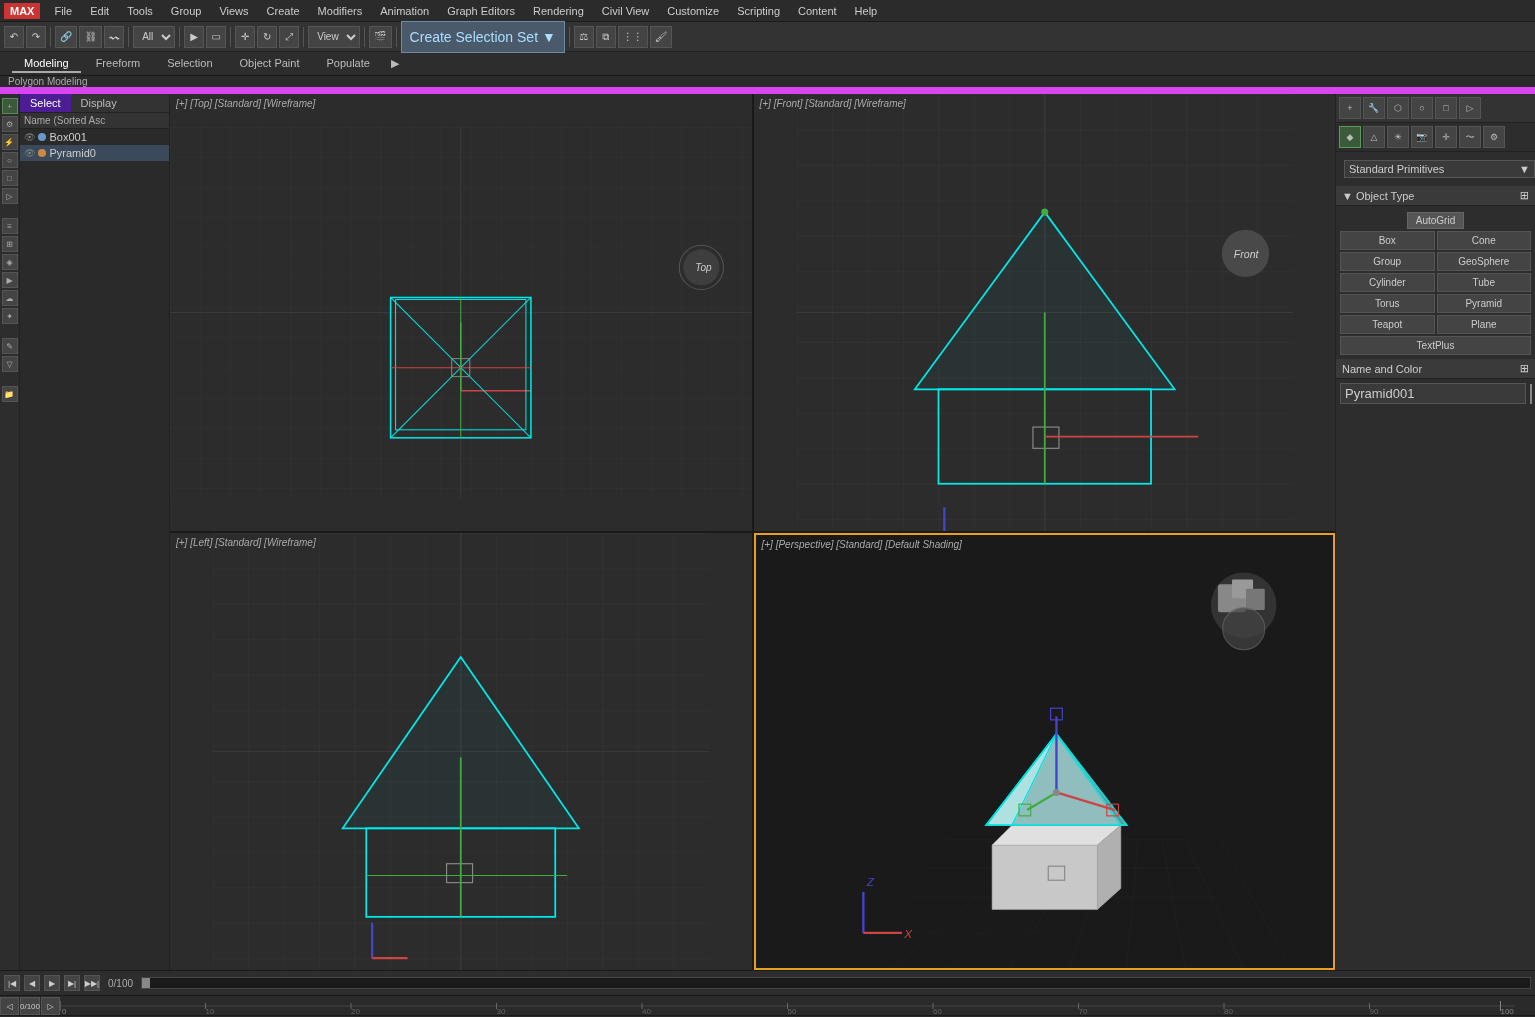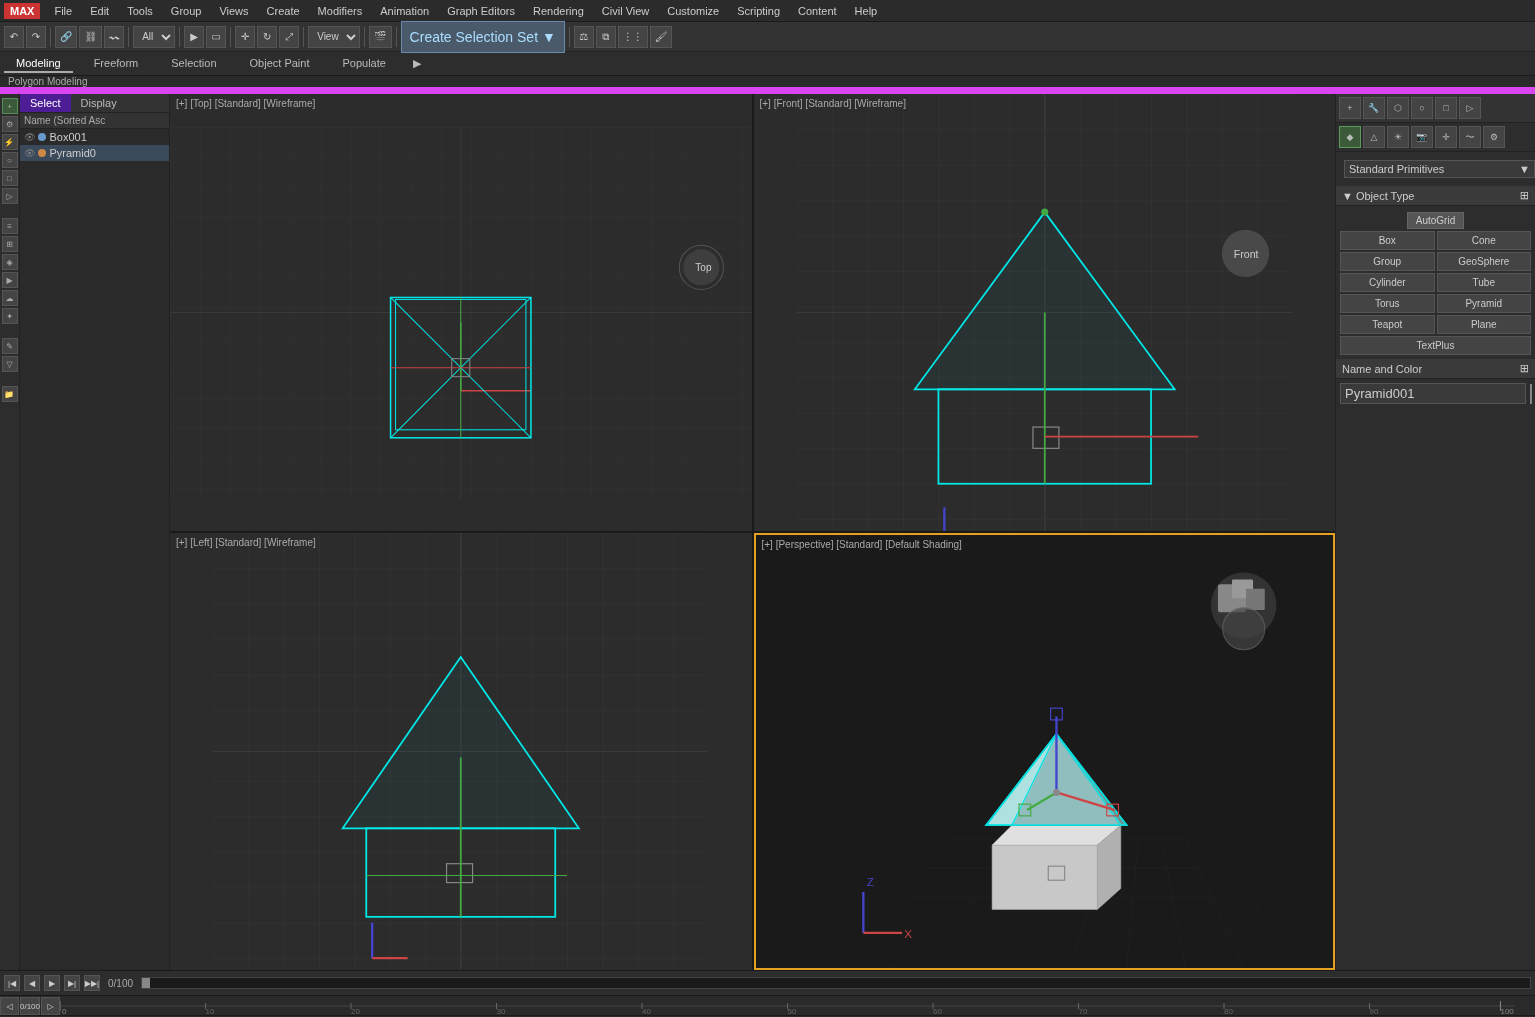--- a/index.html
+++ b/index.html
@@ -11,21 +11,21 @@
     #max-logo { background: #cc3333; color: white; font-weight: bold; padding: 2px 6px; font-size: 11px; margin-right: 4px; }
 
     
     #toolbar { display: flex; align-items: center; background: #333; height: 30px; border-bottom: 1px solid #222; padding: 0 4px; gap: 2px; }
     .tool-btn { background: #444; border: 1px solid #555; color: #ccc; padding: 2px 4px; cursor: pointer; font-size: 10px; min-width: 20px; height: 22px; display: flex; align-items: center; justify-content: center; }
     .tool-sep { width: 1px; background: #555; height: 20px; margin: 0 2px; }
     .tool-dropdown { background: #444; border: 1px solid #555; color: #ccc; padding: 1px 4px; height: 22px; font-size: 10px; cursor: pointer; }
     .create-sel-btn { background: #4a5a6a; border: 1px solid #6a8aaa; color: #aaddff; padding: 2px 8px; height: 32px; font-size: 14px; cursor: pointer; }
 
     
-    #sub-toolbar { display: flex; align-items: center; background: #2d2d2d; height: 24px; border-bottom: 1px solid #1a1a1a; padding: 0 4px; gap: 9px; }
+    #sub-toolbar { display: flex; align-items: center; background: #2d2d2d; height: 24px; border-bottom: 1px solid #1a1a1a; padding: 0 12px; gap: 3px; }
     .sub-tab { padding: 2px 12px; color: #bbb; cursor: pointer; font-size: 11px; border-bottom: 2px solid transparent; }
     .sub-tab.active { color: white; border-bottom: 2px solid #aaa; }
     .sub-tab-small { padding: 2px 6px; color: #bbb; cursor: pointer; font-size: 11px; }
 
     
     #main { display: flex; height: calc(1017px - 22px - 30px - 24px - 20px - 25px - 20px); }
 
     
     #left-sidebar { width: 20px; background: #2d2d2d; border-right: 1px solid #222; display: flex; flex-direction: column; align-items: center; padding: 4px 0; gap: 2px; }
     .side-icon { width: 16px; height: 16px; background: #444; border: 1px solid #555; cursor: pointer; display: flex; align-items: center; justify-content: center; font-size: 8px; color: #aaa; }
@@ -36,21 +36,21 @@
     .scene-tab { padding: 3px 10px; cursor: pointer; color: #bbb; font-size: 11px; }
     .scene-tab.active { background: #4c1d95; color: white; }
     #scene-list { flex: 1; overflow: hidden; }
     .scene-header { padding: 2px 4px; background: #333; font-size: 10px; color: #aaa; border-bottom: 1px solid #222; }
     .scene-item { display: flex; align-items: center; padding: 2px 4px; gap: 3px; cursor: pointer; font-size: 11px; color: #ccc; }
     .scene-dot { width: 8px; height: 8px; border-radius: 50%; display: inline-block; }
     .scene-eye { font-size: 9px; color: #888; cursor: pointer; }
 
     
     #viewport-area { flex: 1; display: grid; grid-template-columns: 1fr 1fr; grid-template-rows: 1fr 1fr; background: #1a1a1a; gap: 2px; }
-    .viewport { background: #2a2a2a; position: relative; overflow: hidden; }
+    .viewport { background: #2a2a2a; position: relative; overflow: hidden; font-style: italic; }
     .viewport-label { position: absolute; top: 4px; left: 6px; color: #aaa; font-size: 10px; z-index: 2; }
     .viewport-active { border: 2px solid #e8a020; }
 
     
     #right-panel { width: 200px; background: #2d2d2d; border-left: 1px solid #222; display: flex; flex-direction: column; }
     #right-icons { display: flex; background: #333; padding: 3px; gap: 2px; flex-wrap: wrap; border-bottom: 1px solid #222; }
     .r-icon { width: 22px; height: 22px; background: #444; border: 1px solid #555; display: flex; align-items: center; justify-content: center; cursor: pointer; font-size: 9px; color: #bbb; }
     .r-icon.active { background: #3a5a3a; border-color: #5a9a5a; }
     #right-icons2 { display: flex; background: #2d2d2d; padding: 3px; gap: 2px; border-bottom: 1px solid #222; }
     .primitive-dropdown { width: 100%; background: #3a3a3a; border: 1px solid #555; color: #ccc; padding: 2px 4px; font-size: 11px; display: flex; align-items: center; justify-content: space-between; cursor: pointer; margin: 4px; }

